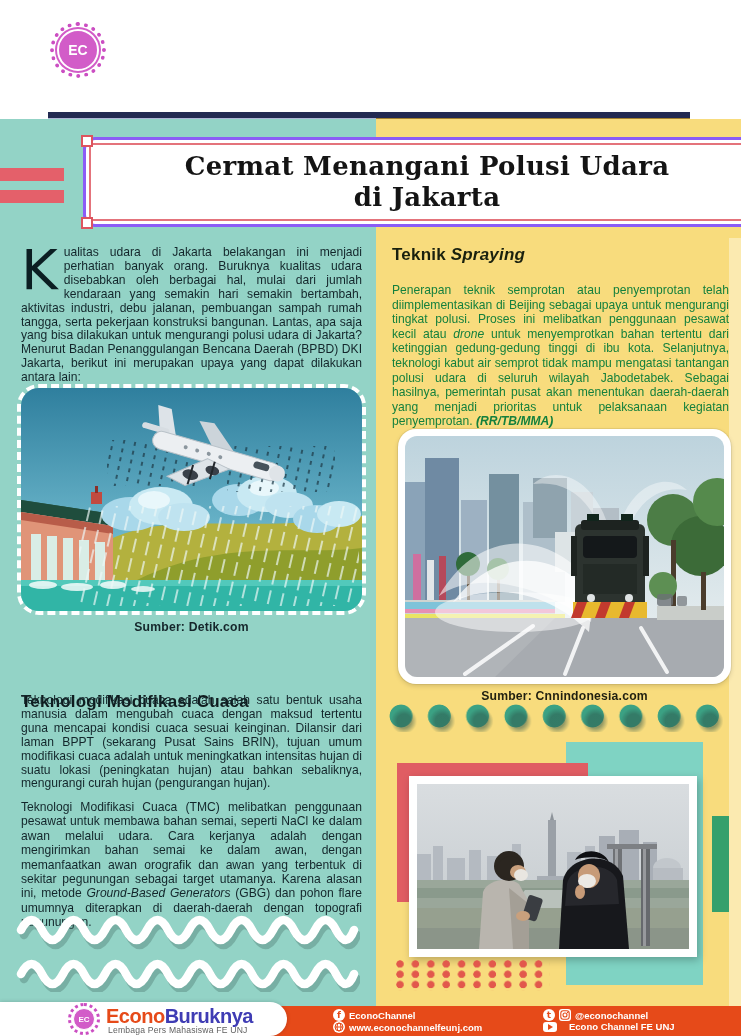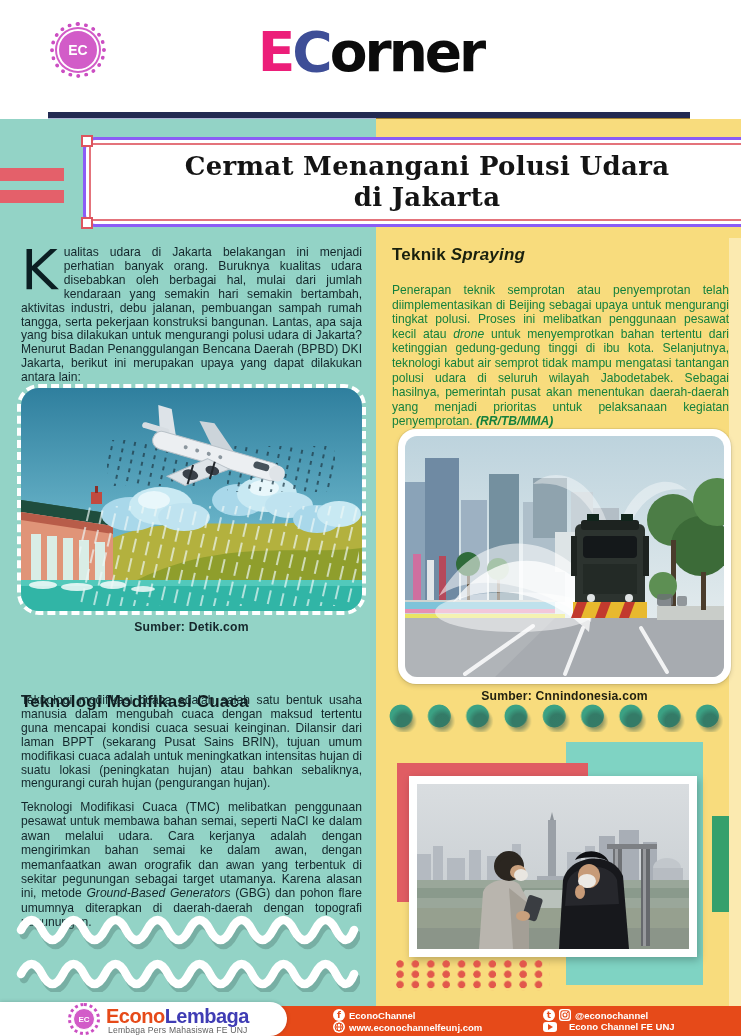--- a/index.html
+++ b/index.html
@@ -160,21 +160,20 @@
   .ic-yt { width:14px; height:10px; border-radius:3px; }
 </style>
 </head>
 <body>
 
 <div class="page">
 
   <div class="abs hdr-badge">
     <div class="inner">EC</div>
   </div>
-  <div class="abs ec-title"><span class="e">E</span><span class="c">C</span><span class="rest">orner</span></div>
   <div class="abs hdr-rule"></div>
   <div class="abs hdr-rule-u1"></div>
   <div class="abs hdr-rule-u2"></div>
 
   <div class="abs col-left"></div>
   <div class="abs col-right"></div>
   <div class="abs col-right-edge"></div>
 
   <div class="abs dash dash-l1"></div>
   <div class="abs dash dash-l2"></div>
@@ -461,21 +460,21 @@
       </svg>
     </div>
   </div>
   <div class="abs red-dot-grid"></div>
 
   <div class="abs footer-bar"></div>
   <div class="abs footer-pill"></div>
   <div class="abs footer-badge">
     <div class="inner">EC</div>
   </div>
-  <div class="abs brand"><span class="p1">Econo</span><span class="p2">Lembaga</span></div>
+  <div class="abs brand"><span class="p1">Econo</span><span class="p2">Buruknya</span></div>
   <div class="abs tagline">Lembaga Pers Mahasiswa FE UNJ</div>
 
   <div class="abs social s-fb">
     <span class="ic">f</span>
     <span>EconoChannel</span>
   </div>
   <div class="abs social s-web">
     <span class="ic">
       <svg width="10" height="10" viewBox="0 0 10 10">
           <circle cx="5" cy="5" r="4" fill="none" stroke="#e64a19" stroke-width="1"></circle>

